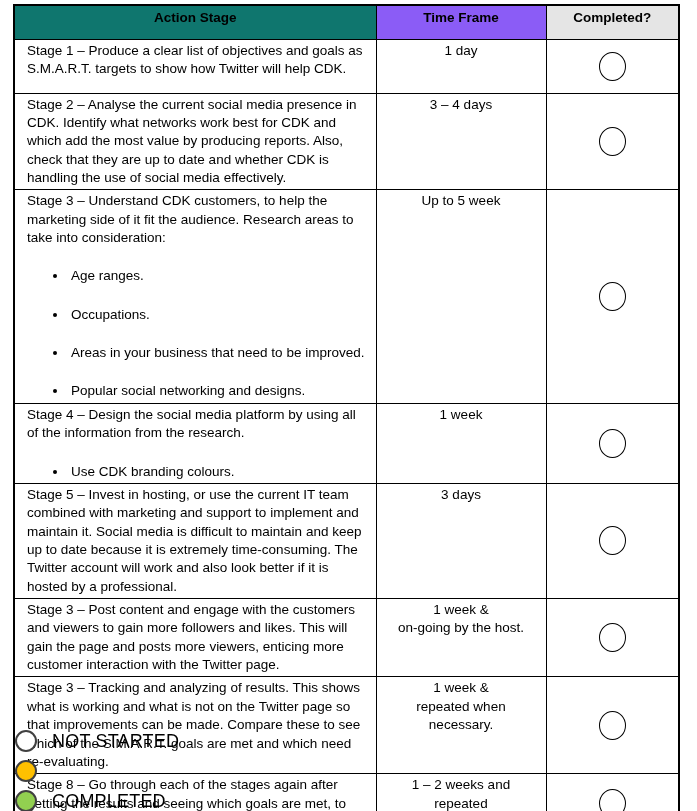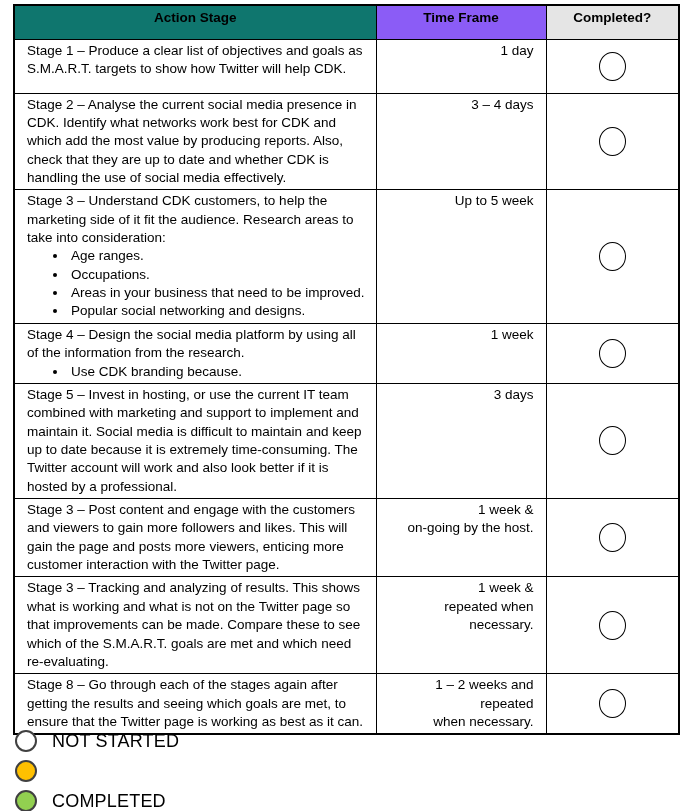--- a/index.html
+++ b/index.html
@@ -17,24 +17,24 @@
   .doc-table th, .doc-table td {
     border:1.5px solid #000;
     font-size:13.5px; line-height:1.36;
     vertical-align:top;
   }
   .doc-table th {
     height:34px; text-align:center; font-weight:bold;
     padding:3px 4px;
   }
   td.stage-cell { padding:2px 6px 2px 12px; text-align:left; }
-  td.time-cell  { padding:2px 12px; text-align:right; white-space:pre-line;margin-left:27px; }
+  td.time-cell  { padding:2px 12px; text-align:center; white-space:pre-line;margin-left:27px; }
   td.status-cell{ vertical-align:middle; text-align:center; }
   ul.stage-bullets { margin:0; padding-left:41px; }
-  ul.stage-bullets li { padding-left:3px; }
+  ul.stage-bullets li { padding-left:3px;margin-top:20px; }
   .status-circle {
     display:inline-block; width:27px; height:29px;
     border:1.5px solid #000; border-radius:50%;
     background:#ffffff; vertical-align:middle;
   }
   .legend {
     position:absolute; left:15px; top:726px;
   }
   .legend-row {
     display:flex; align-items:center; height:30px;
@@ -88,21 +88,21 @@
             <li>Popular social networking and designs.</li>
           </ul>
         </td>
         <td class="time-cell">Up to 5 week</td>
         <td class="status-cell"><span class="status-circle" style="background: rgb(255, 255, 255);"></span></td>
       </tr>
       <tr style="height: 60px;">
         <td class="stage-cell">
           <div>Stage 4 – Design the social media platform by using all of the information from the research.</div>
           <ul class="stage-bullets">
-            <li>Use CDK branding because.</li>
+            <li>Use CDK branding colours.</li>
           </ul>
         </td>
         <td class="time-cell">1 week</td>
         <td class="status-cell"><span class="status-circle" style="background: rgb(255, 255, 255);"></span></td>
       </tr>
       <tr style="height: 109px;">
         <td class="stage-cell">
           <div>Stage 5 – Invest in hosting, or use the current IT team combined with marketing and support to implement and maintain it. Social media is difficult to maintain and keep up to date because it is extremely time-consuming. The Twitter account will work and also look better if it is hosted by a professional.</div>
         </td>
         <td class="time-cell">3 days</td>

